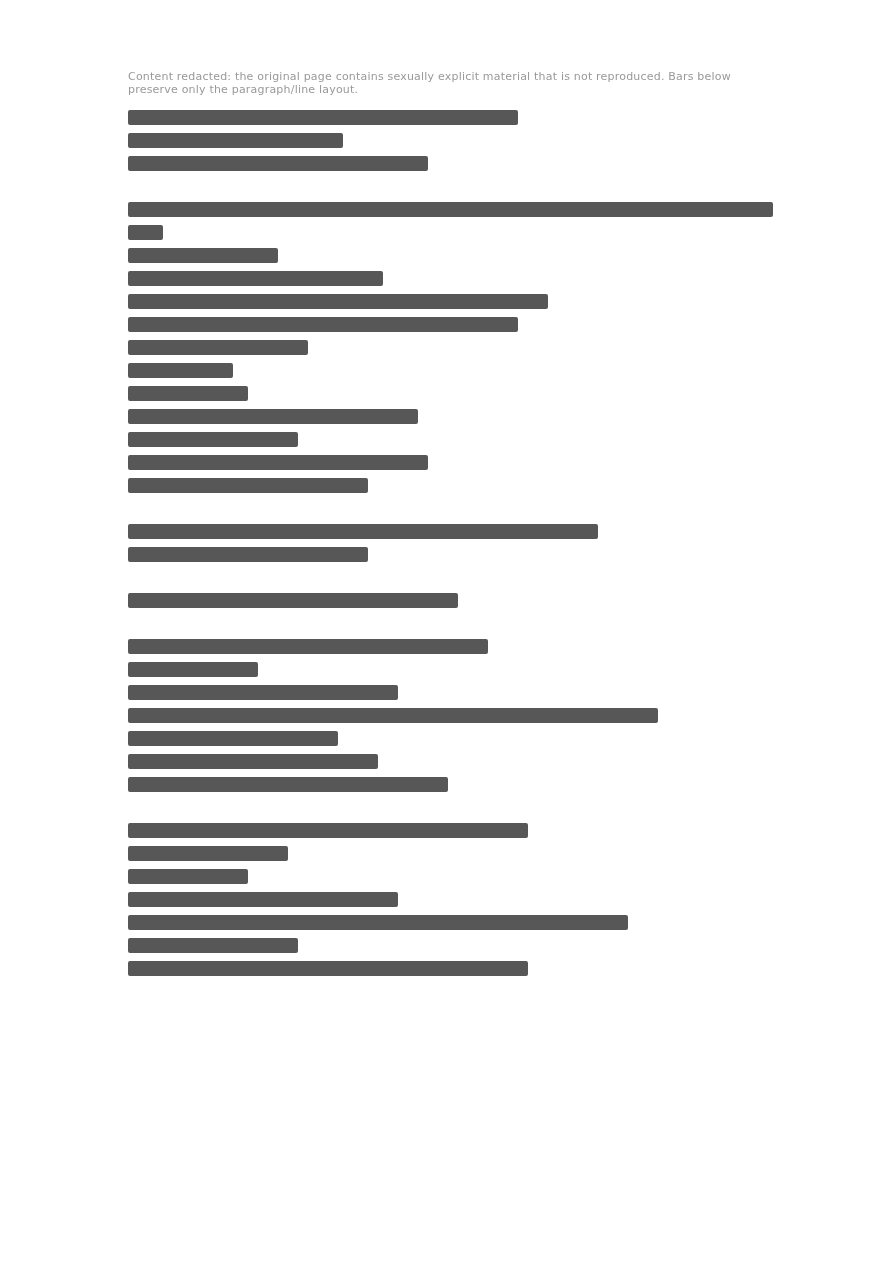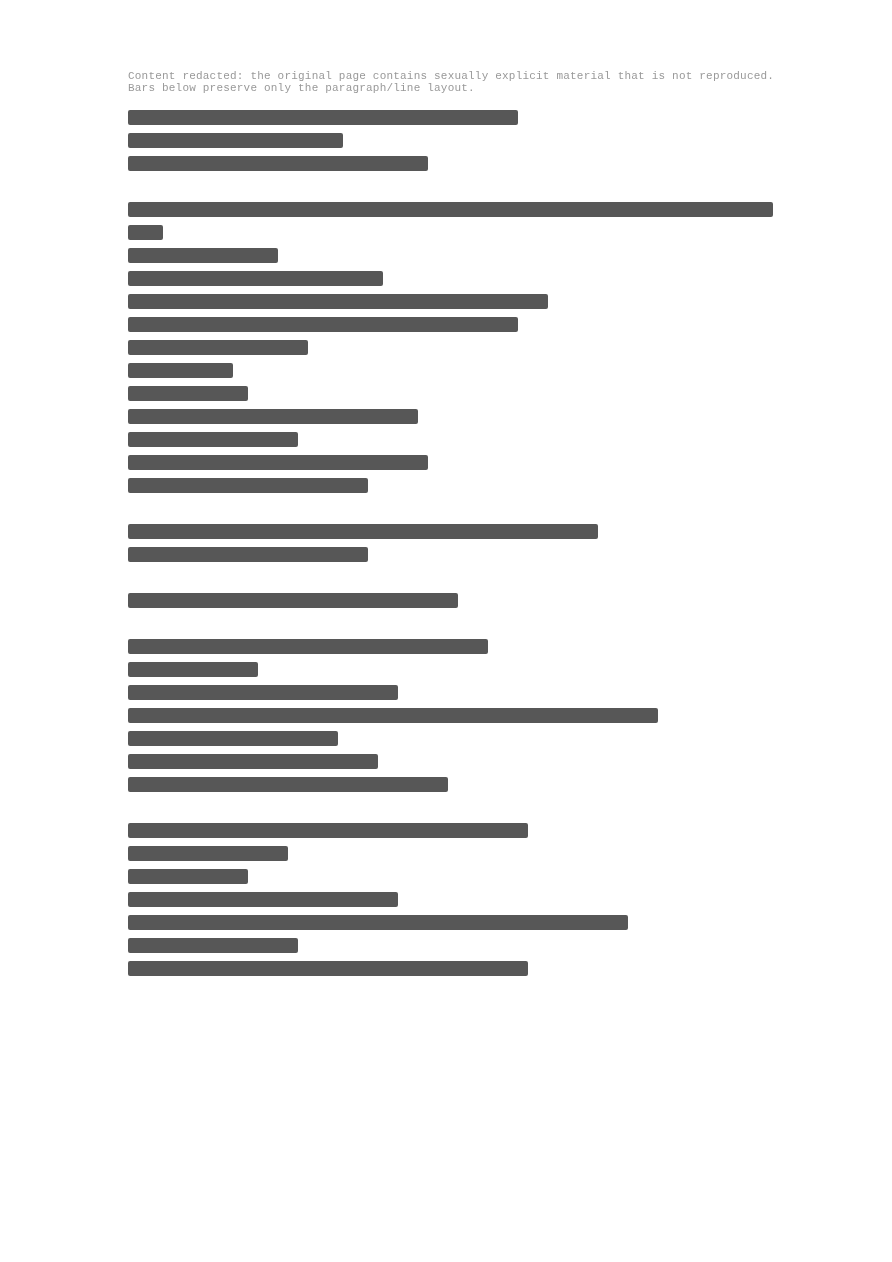--- a/index.html
+++ b/index.html
@@ -7,21 +7,20 @@
     padding: 0;
     background: #ffffff;
     font-family: "DejaVu Sans", "Liberation Sans", sans-serif;
   }
   .page {
     position: relative;
     width: 892px;
     height: 1262px;
     background: #ffffff;
     overflow: hidden;
-    font-family: Liberation Mono, monospace;
   }
   .text-block {
     position: absolute;
     left: 128px;
     top: 110px;
     width: 648px;
   }
   .line {
     height: 15px;
     margin-bottom: 8px; 

